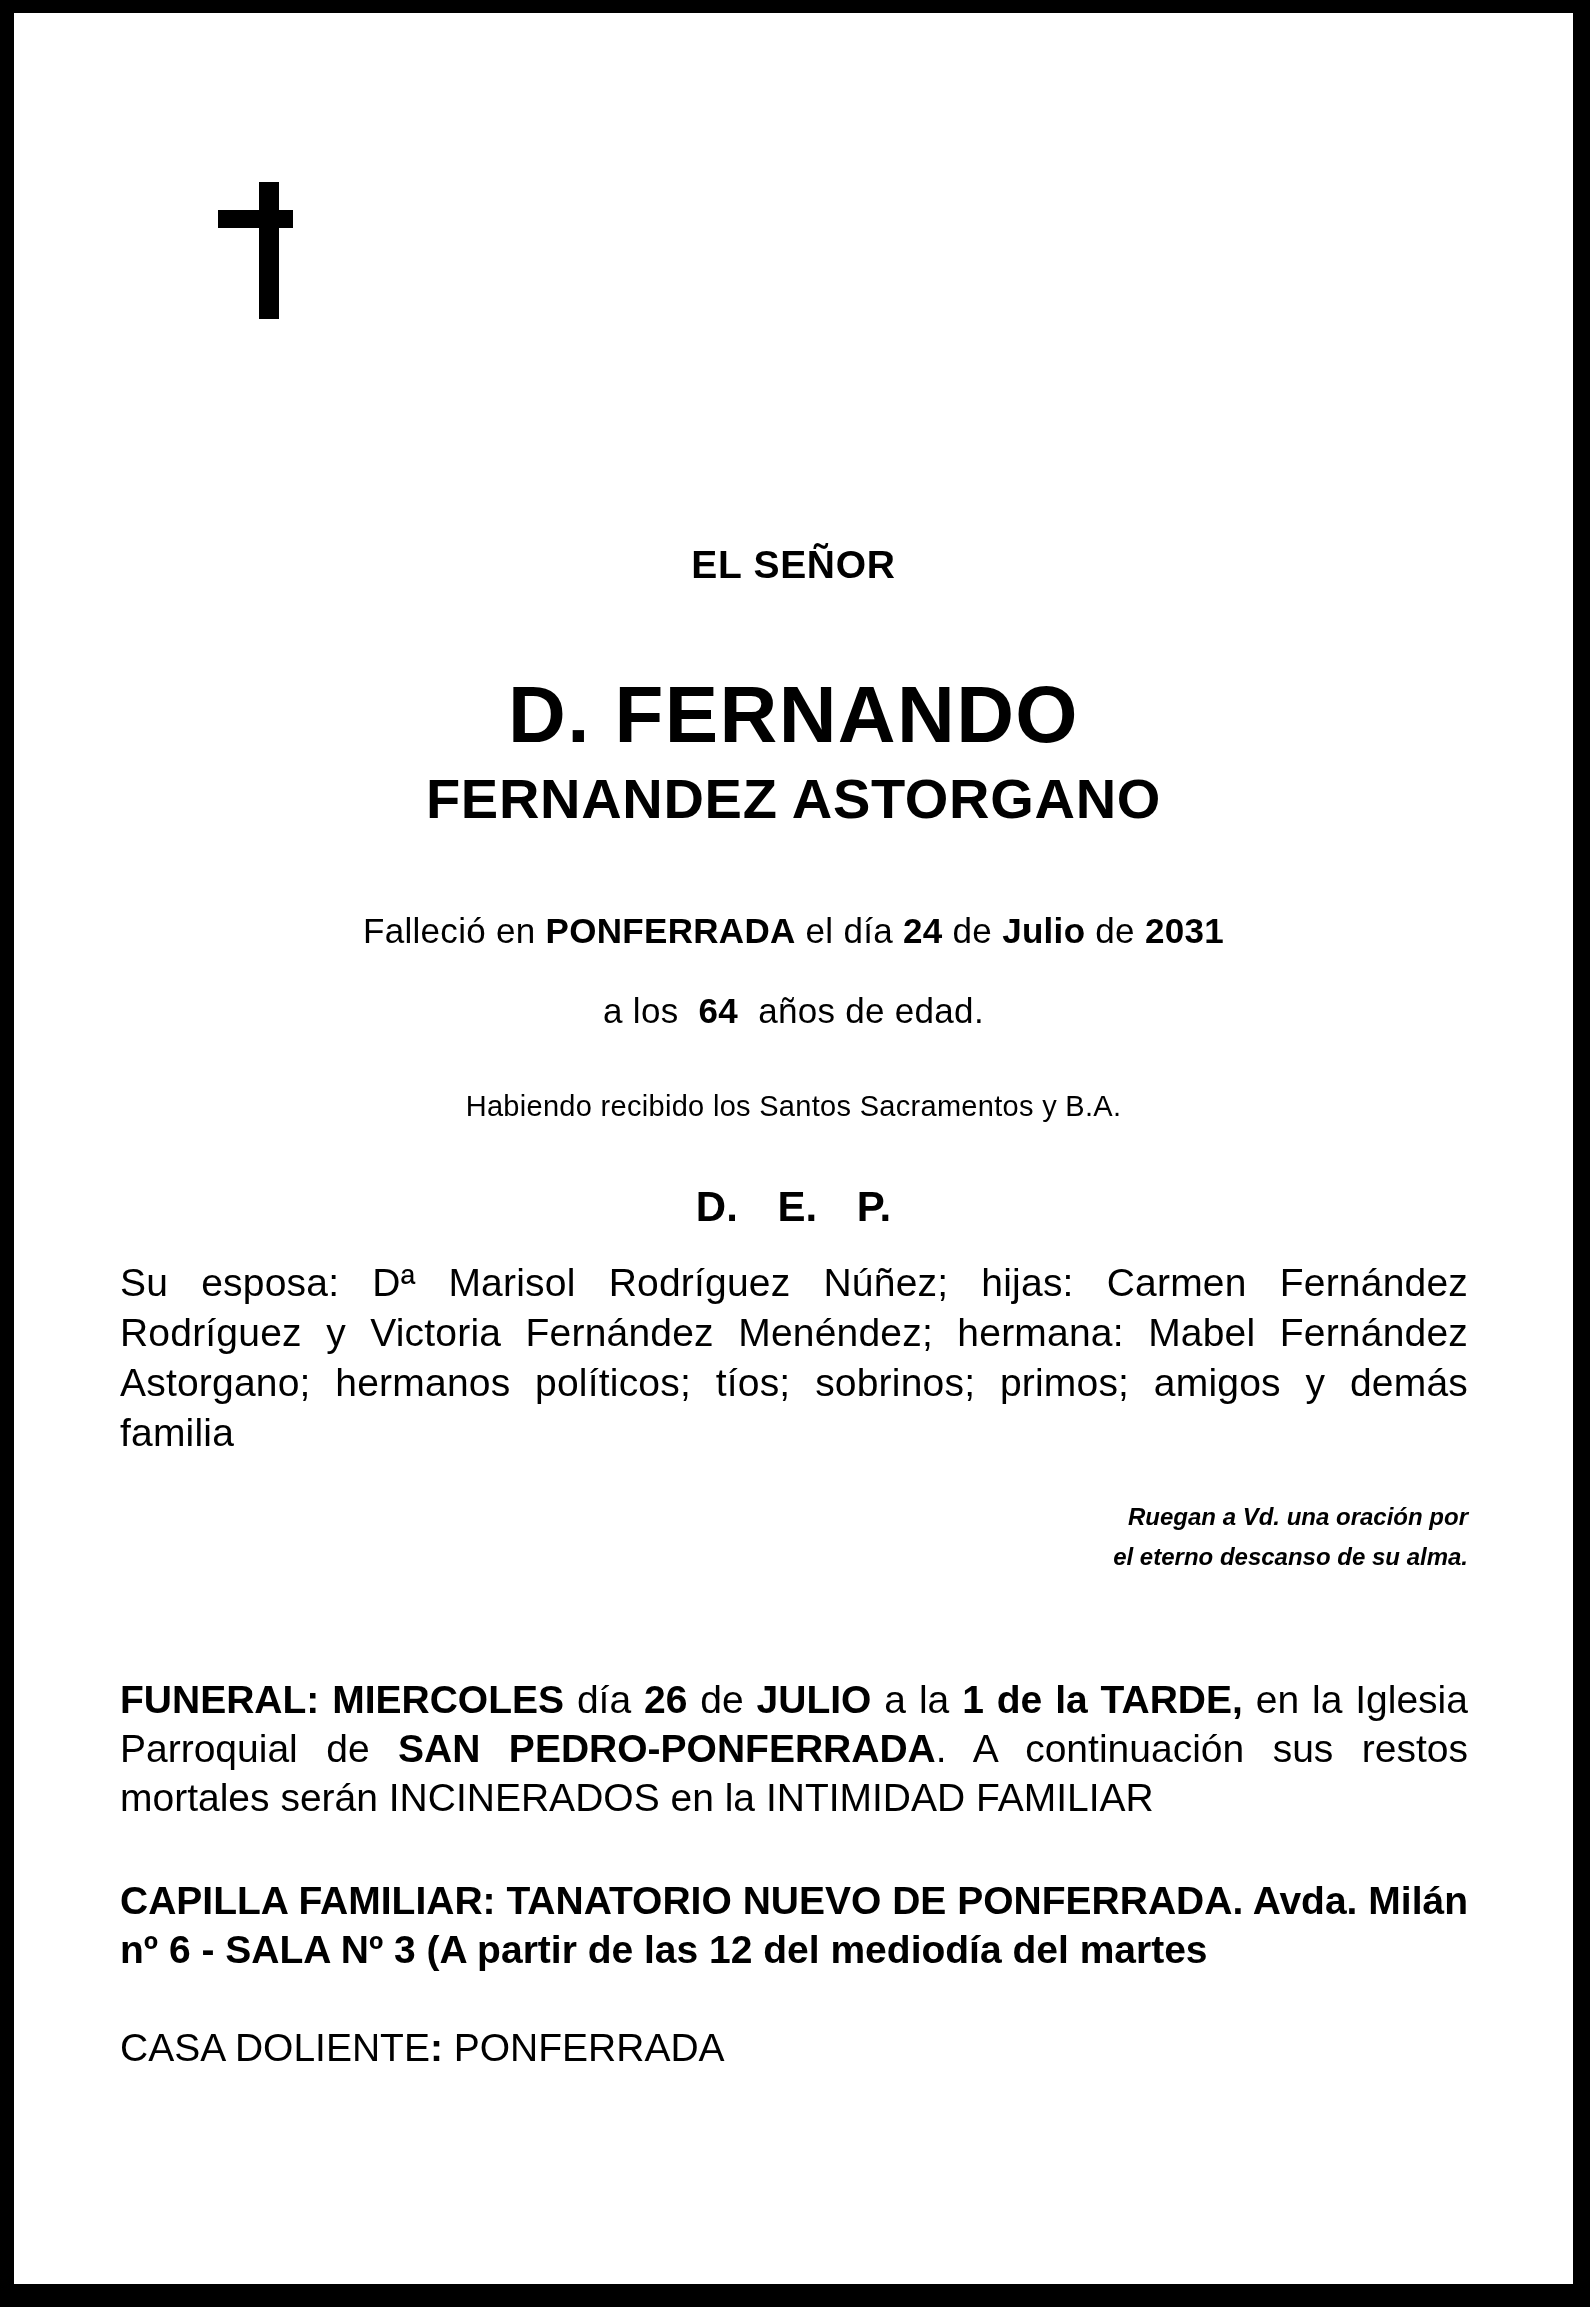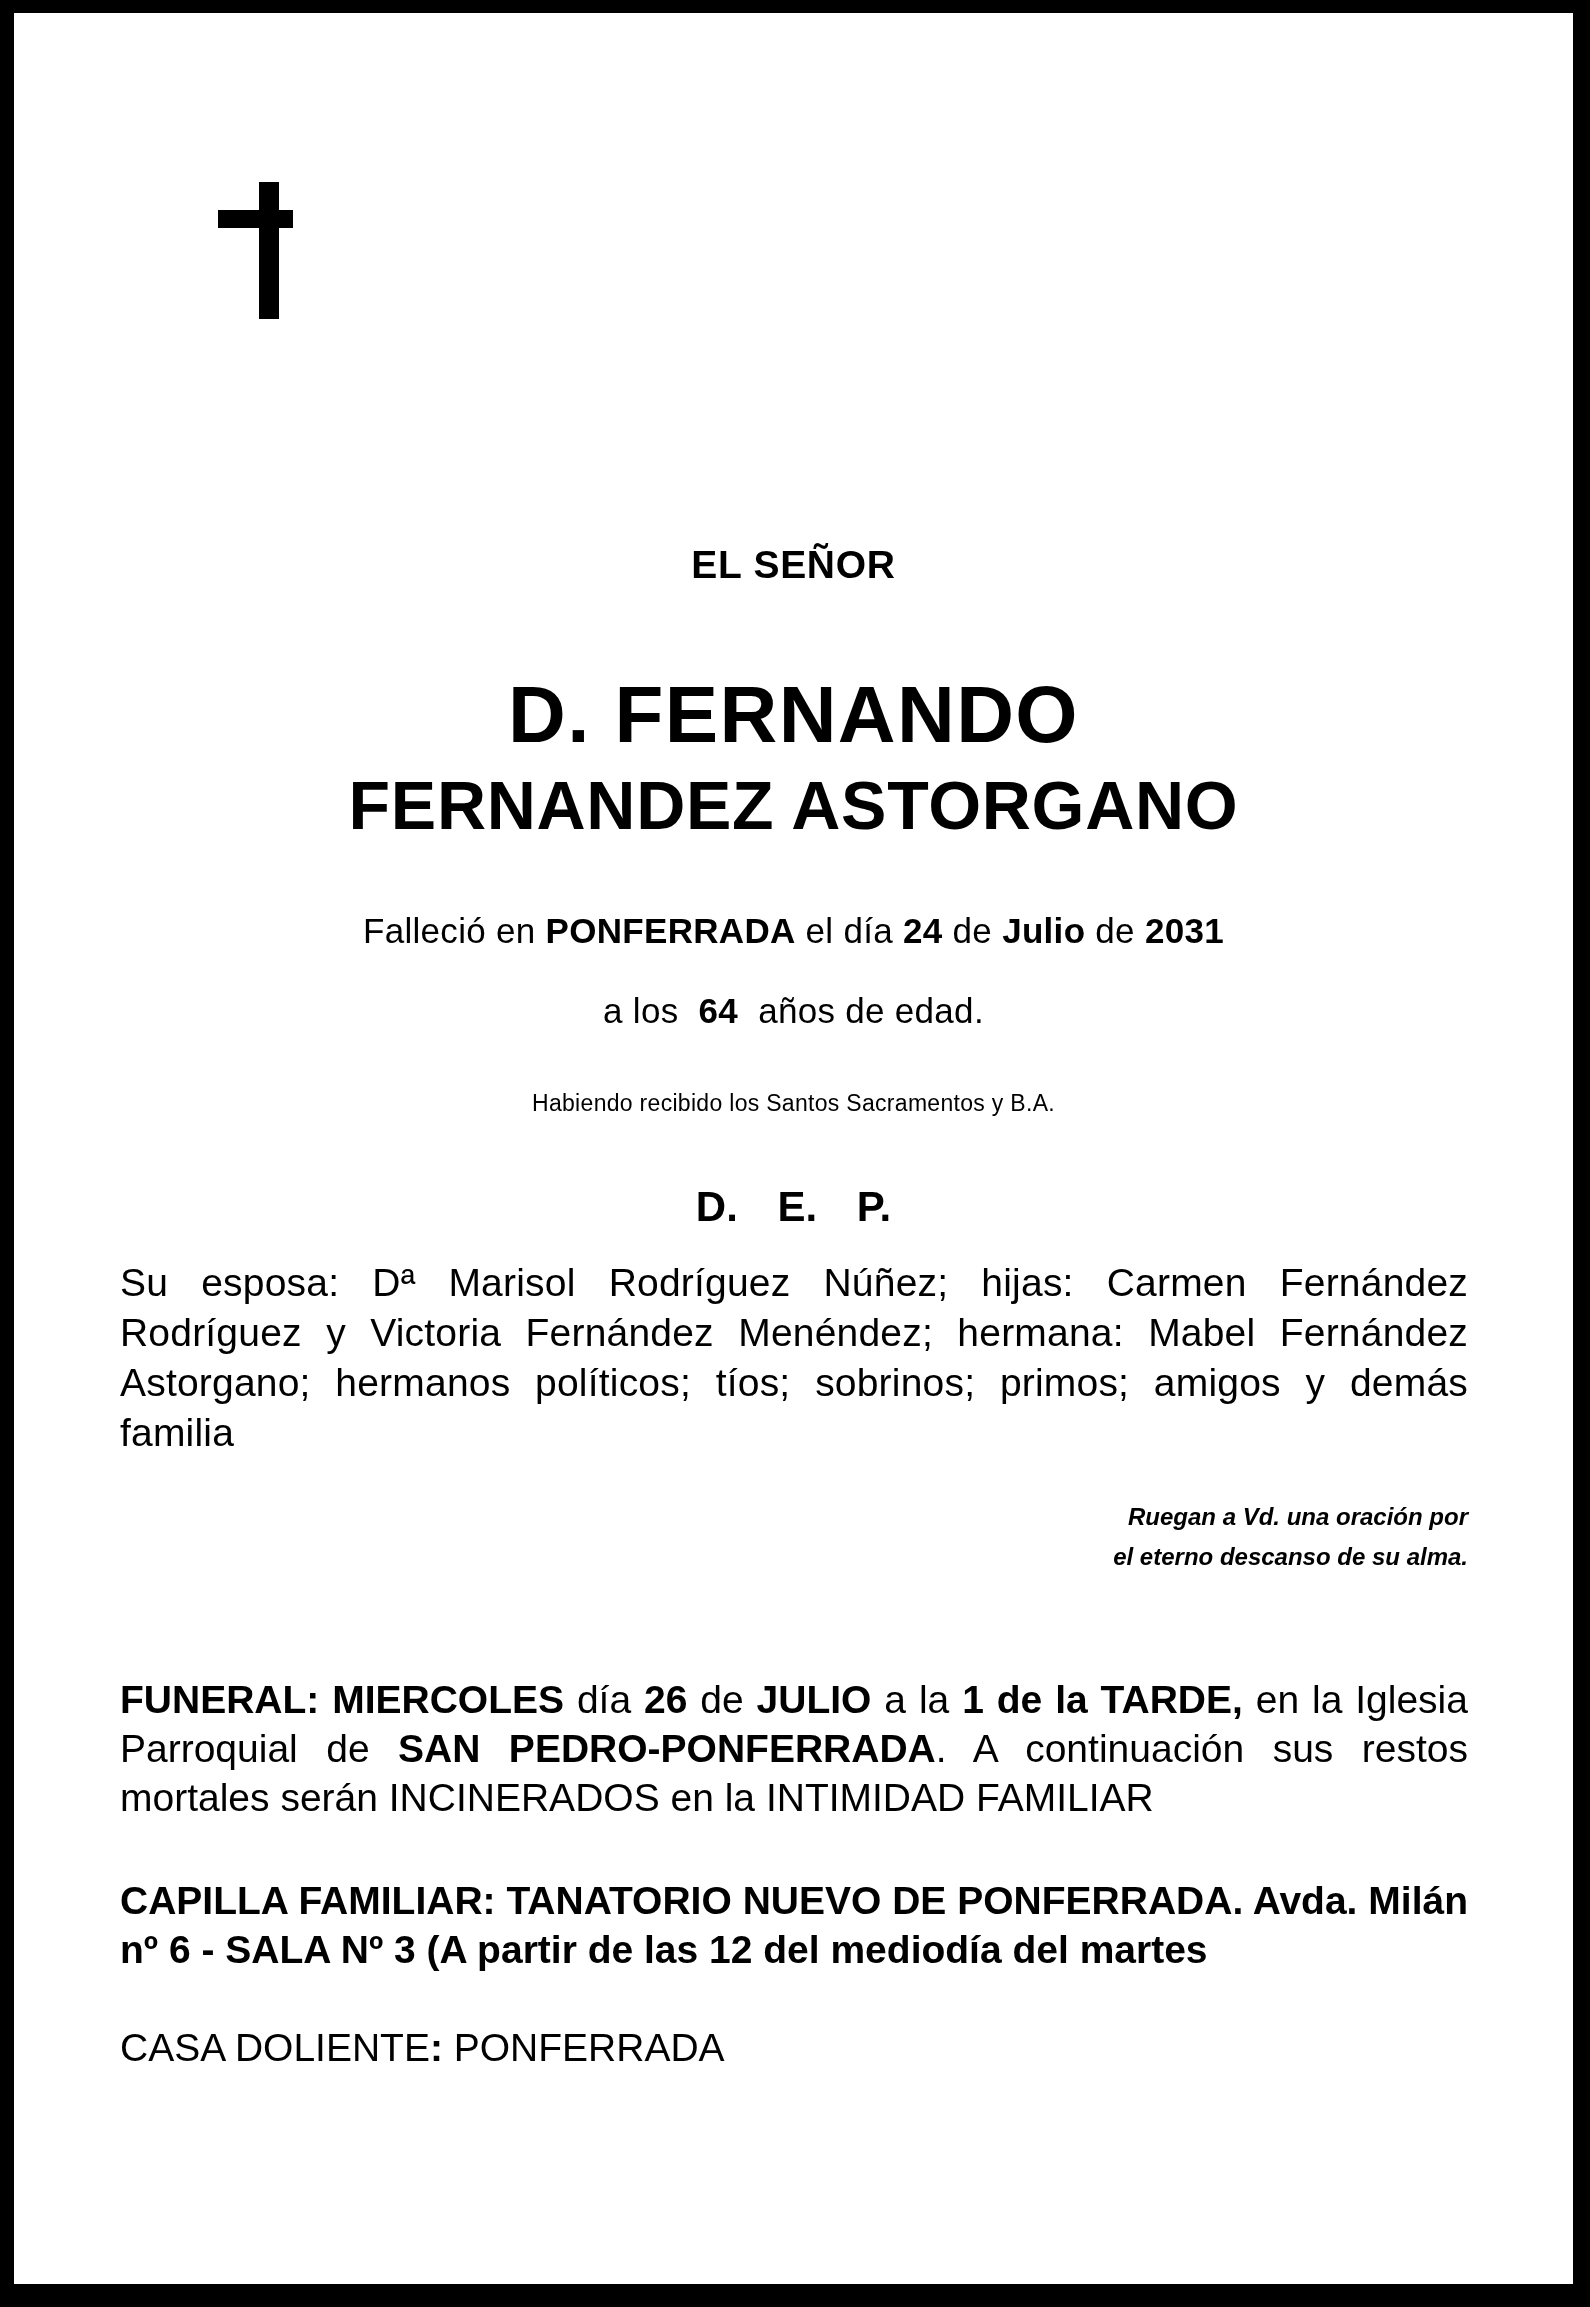--- a/index.html
+++ b/index.html
@@ -11,24 +11,24 @@
   }
   .cross-v { position: absolute; left: 245px; top: 169px; width: 20px; height: 137px; background: #000; }
   .cross-h { position: absolute; left: 204px; top: 197px; width: 75px; height: 17.4px; background: #000; }
 
   .line { position: absolute; white-space: nowrap; }
   .center { left: 0; width: 1559px; text-align: center; }
   b { font-weight: 700; }
 
   .senor { top: 530px; font-size: 39px; font-weight: 700; letter-spacing: 0.7px; }
   .name1 { top: 656px; font-size: 80px; font-weight: 700; letter-spacing: 1.4px; }
-  .name2 { top: 753px; font-size: 68px; font-weight: 700; letter-spacing: 0.7px; text-align: center; }
+  .name2 { top: 753px; font-size: 56px; font-weight: 700; letter-spacing: 0.7px; text-align: center; }
   .died  { top: 898px; font-size: 35px; letter-spacing: 0.3px; }
   .age   { top: 978px; font-size: 35px; letter-spacing: 0.3px; }
-  .sacr  { top: 1077px; font-size: 23px; letter-spacing: 0.3px; }
+  .sacr  { top: 1077px; font-size: 29px; letter-spacing: 0.3px; }
   .dep   { top: 1170px; font-size: 42px; font-weight: 700; word-spacing: 28px; }
 
   .para {
     position: absolute; left: 106px; width: 1348px;
     text-align: justify; text-align-last: left;
     font-size: 39px; line-height: 50px;
   }
   .family { top: 1245px; letter-spacing: 0.2px; }
   .pray {
     position: absolute; right: 105px; top: 1484px; width: 628px; text-align: right;

